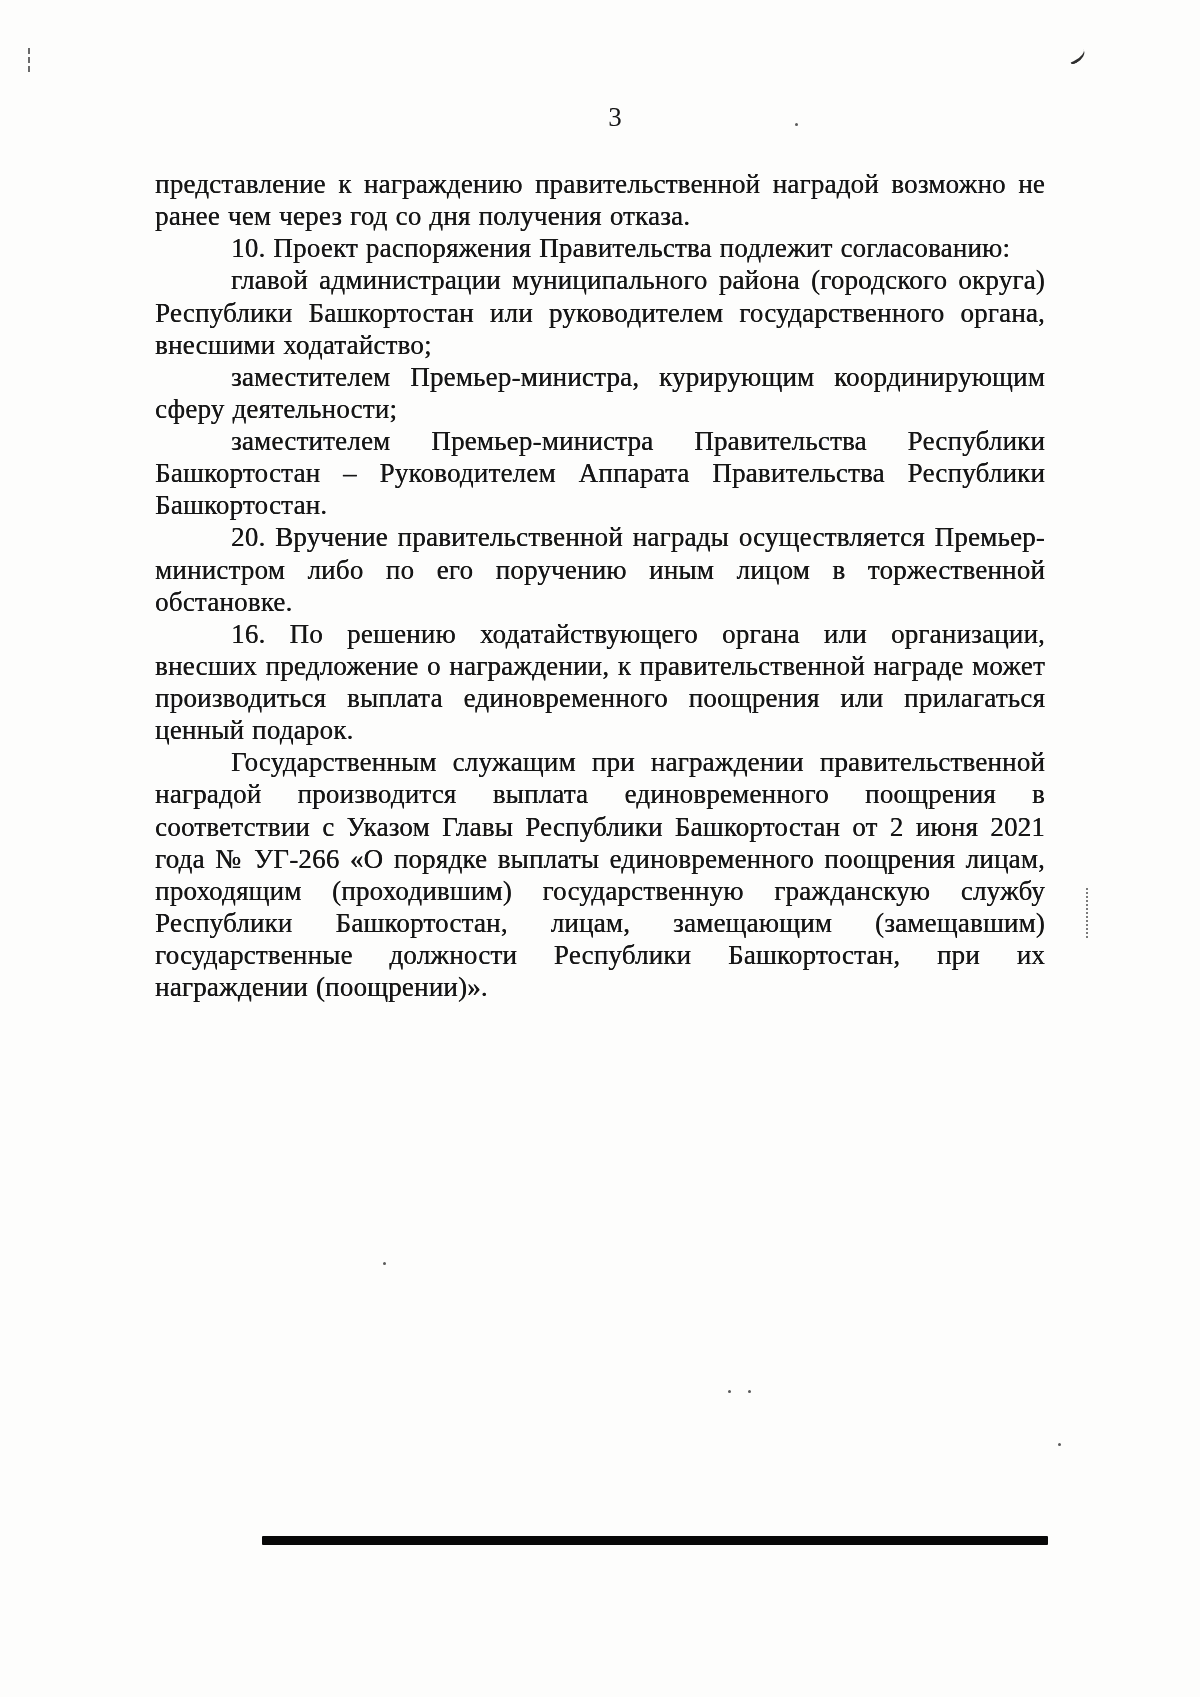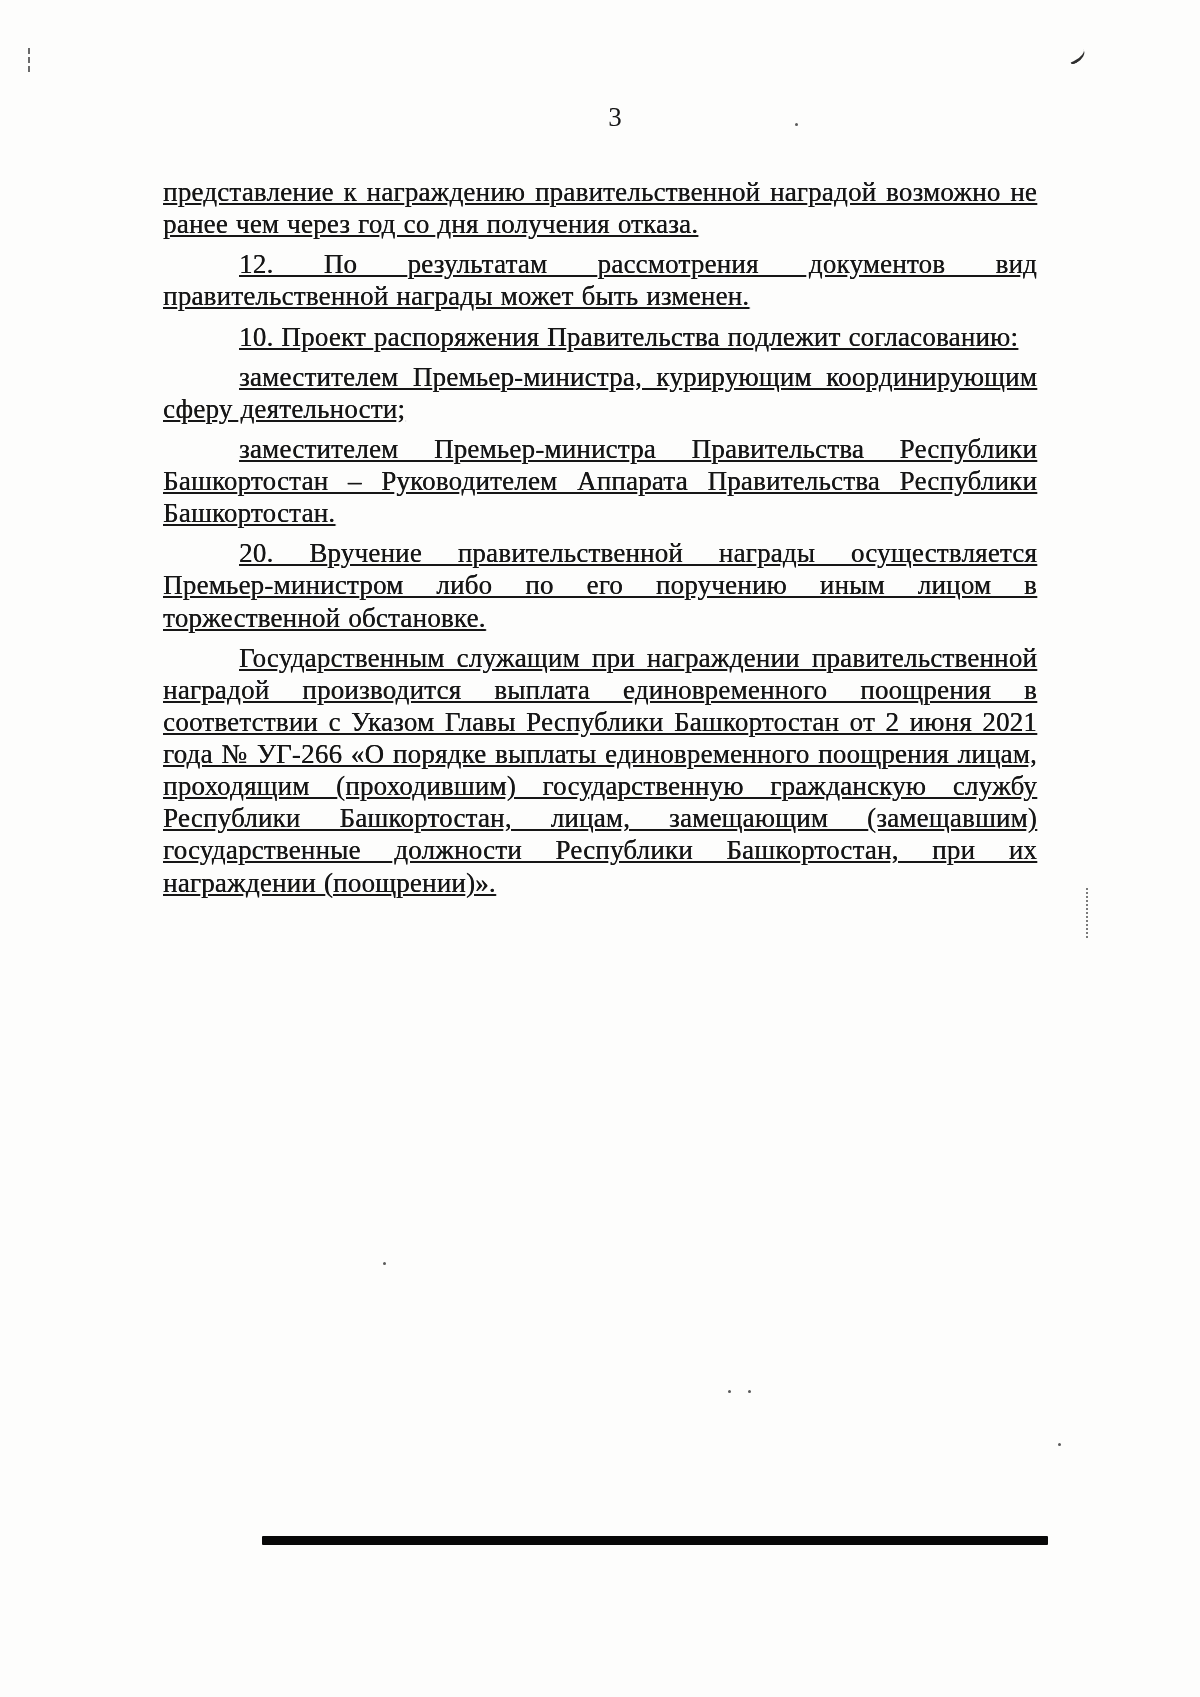--- a/index.html
+++ b/index.html
@@ -30,22 +30,21 @@
     left: 155px;
     width: 890px;
     font-size: 27px;
     line-height: 1.19;
     text-align: justify;
     letter-spacing: 0.2px;
     word-spacing: 1px;
     text-shadow: 0.3px 0 0 currentColor;
   }
   .doc-body p {
-    margin: 8px;
-    text-decoration: underline;
+    margin: 0;
   }
   .doc-body p.indent {
     text-indent: 76px;
   }
   
   .scan-bar {
     position: absolute;
     left: 262px;
     top: 1536px;
     width: 786px;
@@ -96,25 +95,26 @@
 <div class="sheet">
 
   <div class="edge-dash-left"></div>
   <div class="tick-mark"></div>
   <div class="edge-dash-right"></div>
 
   <div class="page-number">3</div>
 
   <div class="doc-body" id="doc-body">
       <p class="">представление к награждению правительственной наградой возможно не ранее чем через год со дня получения отказа.</p>
-      <p class="indent">12. По результатам рассмотрения документов вид правительственной награды может быть изменен.</p>
       <p class="indent">10. Проект распоряжения Правительства подлежит согласованию:</p>
+      <p class="indent">главой администрации муниципального района (городского округа) Республики Башкортостан или руководителем государственного органа, внесшими ходатайство;</p>
       <p class="indent">заместителем Премьер-министра, курирующим координирующим сферу деятельности;</p>
       <p class="indent">заместителем Премьер-министра Правительства Республики Башкортостан – Руководителем Аппарата Правительства Республики Башкортостан.</p>
       <p class="indent">20. Вручение правительственной награды осуществляется Премьер-министром либо по его поручению иным лицом в торжественной обстановке.</p>
+      <p class="indent">16. По решению ходатайствующего органа или организации, внесших предложение о награждении, к правительственной награде может производиться выплата единовременного поощрения или прилагаться ценный подарок.</p>
       <p class="indent">Государственным служащим при награждении правительственной наградой производится выплата единовременного поощрения в соответствии с Указом Главы Республики Башкортостан от 2 июня 2021 года № УГ-266 «О порядке выплаты единовременного поощрения лицам, проходящим (проходившим) государственную гражданскую службу Республики Башкортостан, лицам, замещающим (замещавшим) государственные должности Республики Башкортостан, при их награждении (поощрении)».</p>
     </div>
 
   <div class="speck s1"></div>
   <div class="speck s2"></div>
   <div class="speck s3"></div>
   <div class="speck s4"></div>
   <div class="speck s5"></div>
 
   <div class="scan-bar"></div>

